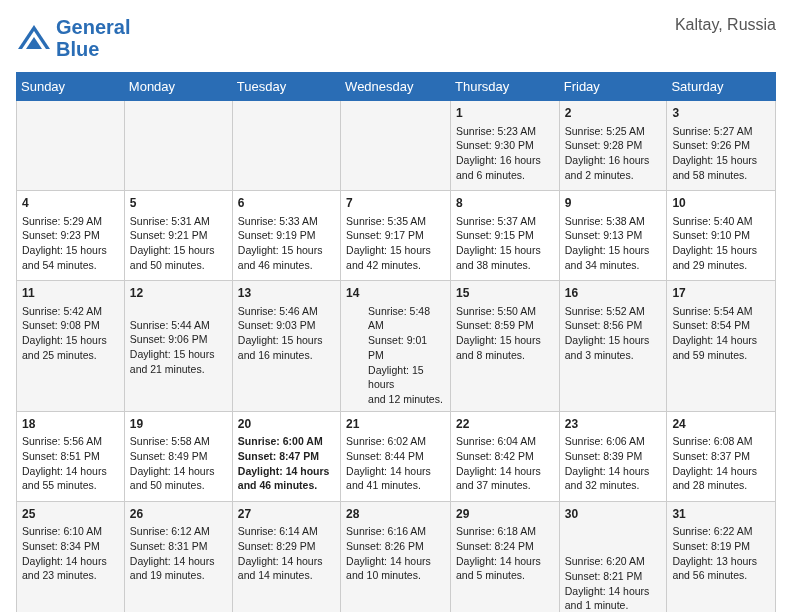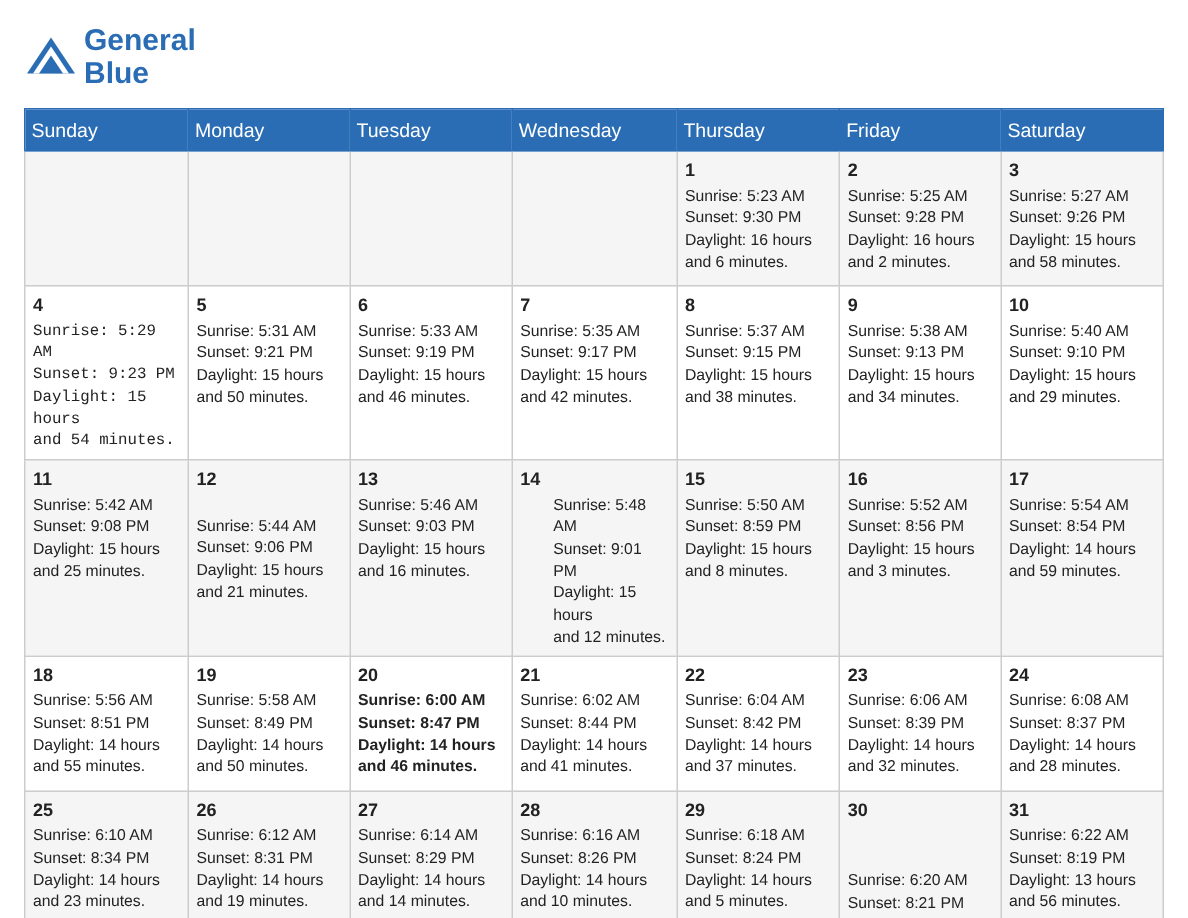--- a/index.html
+++ b/index.html
@@ -103,20 +103,21 @@
       <polygon points="18,2 34,26 2,26" fill="#2a6db5"></polygon>
       <polygon points="18,8 30,26 6,26" fill="#fff"></polygon>
       <polygon points="18,14 26,26 10,26" fill="#2a6db5"></polygon>
     </svg>
     <div class="logo-text">
       <div><span>General</span></div>
       <div><span>Blue</span></div>
     </div>
   </div>
   <div class="title-block">
+    <div class="location">Kaltay, Russia</div>
   </div>
 </div>
 
 <table>
   <thead>
     <tr>
     <th>Sunday</th>
         <th>Monday</th>
         <th>Tuesday</th>
         <th>Wednesday</th>
@@ -149,21 +150,21 @@
           <span class="day-num">3</span>
           <div class="day-info" style="white-space: pre-line;">Sunrise: 5:27 AM
 Sunset: 9:26 PM
 Daylight: 15 hours
 and 58 minutes.</div>
         </td>
       </tr>
       <tr>
         <td>
           <span class="day-num">4</span>
-          <div class="day-info" style="white-space: pre-line; font-family: Liberation Mono, monospace;">Sunrise: 5:29 AM
+          <div class="day-info" style="white-space: pre-line;">Sunrise: 5:29 AM
 Sunset: 9:23 PM
 Daylight: 15 hours
 and 54 minutes.</div>
         </td>
         <td>
           <span class="day-num">5</span>
           <div class="day-info" style="white-space: pre-line;">Sunrise: 5:31 AM
 Sunset: 9:21 PM
 Daylight: 15 hours
 and 50 minutes.</div>

